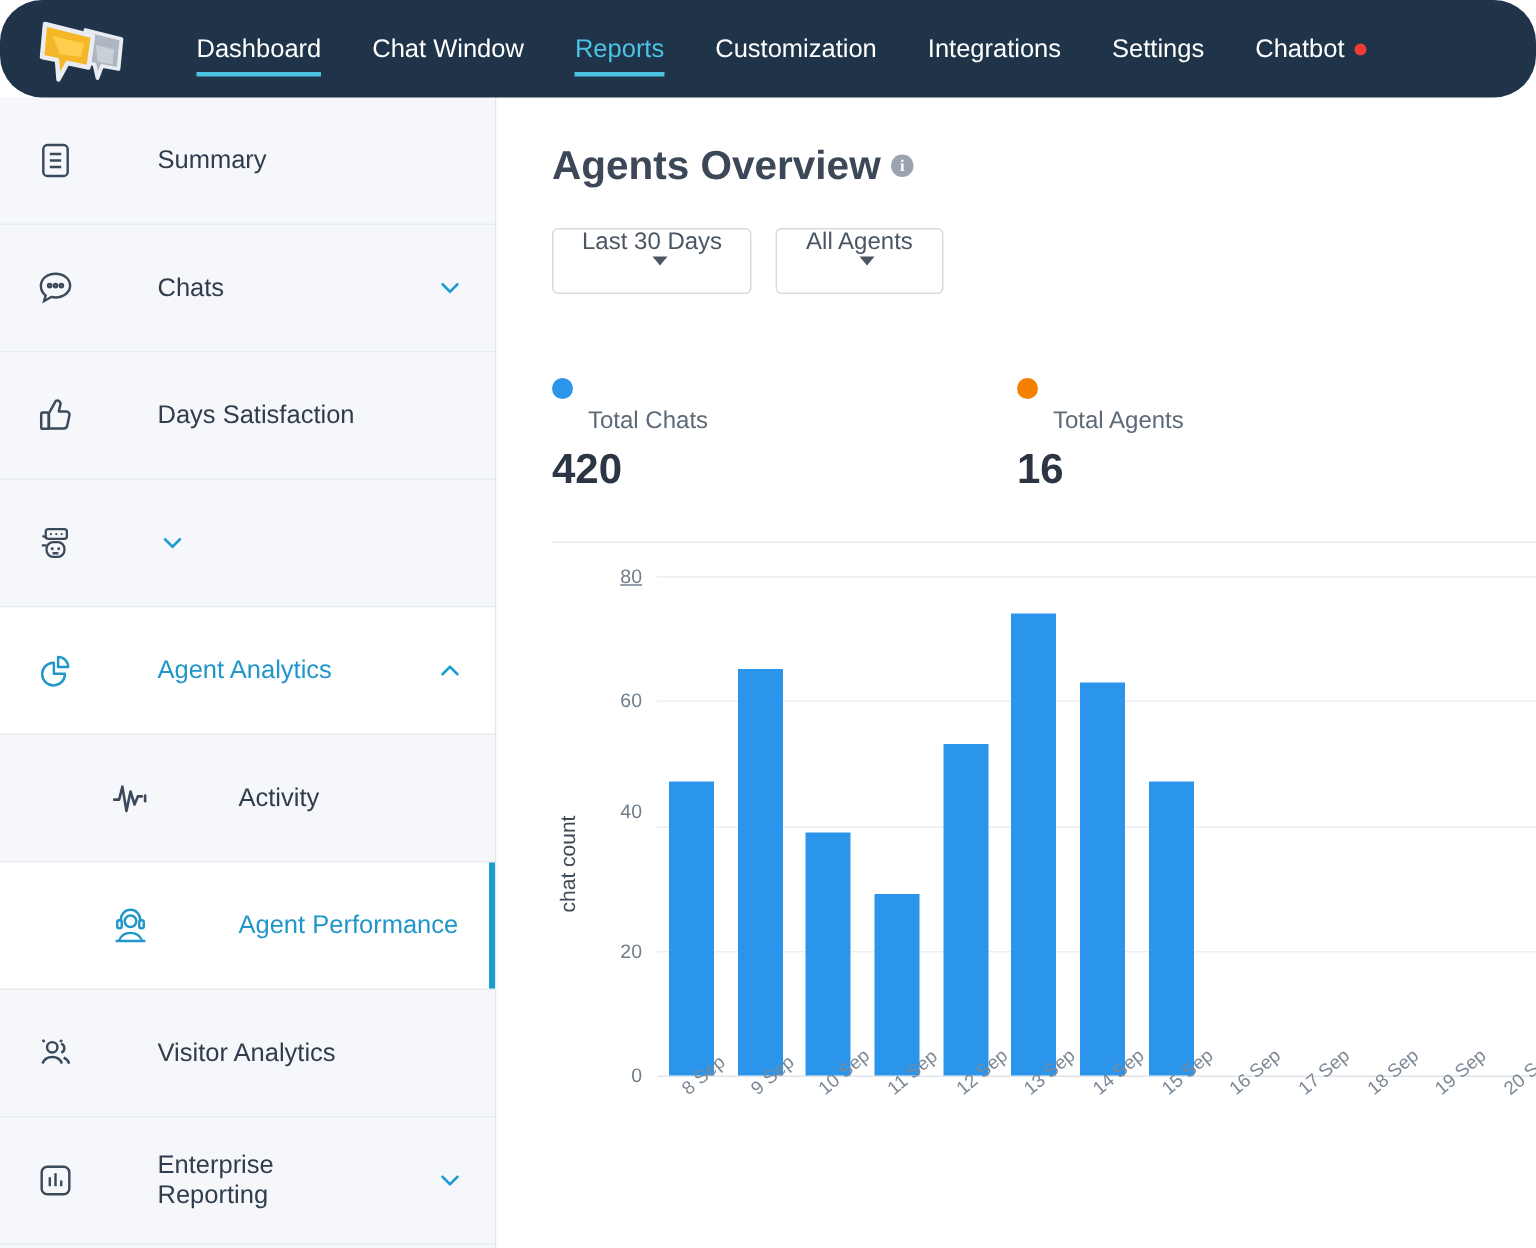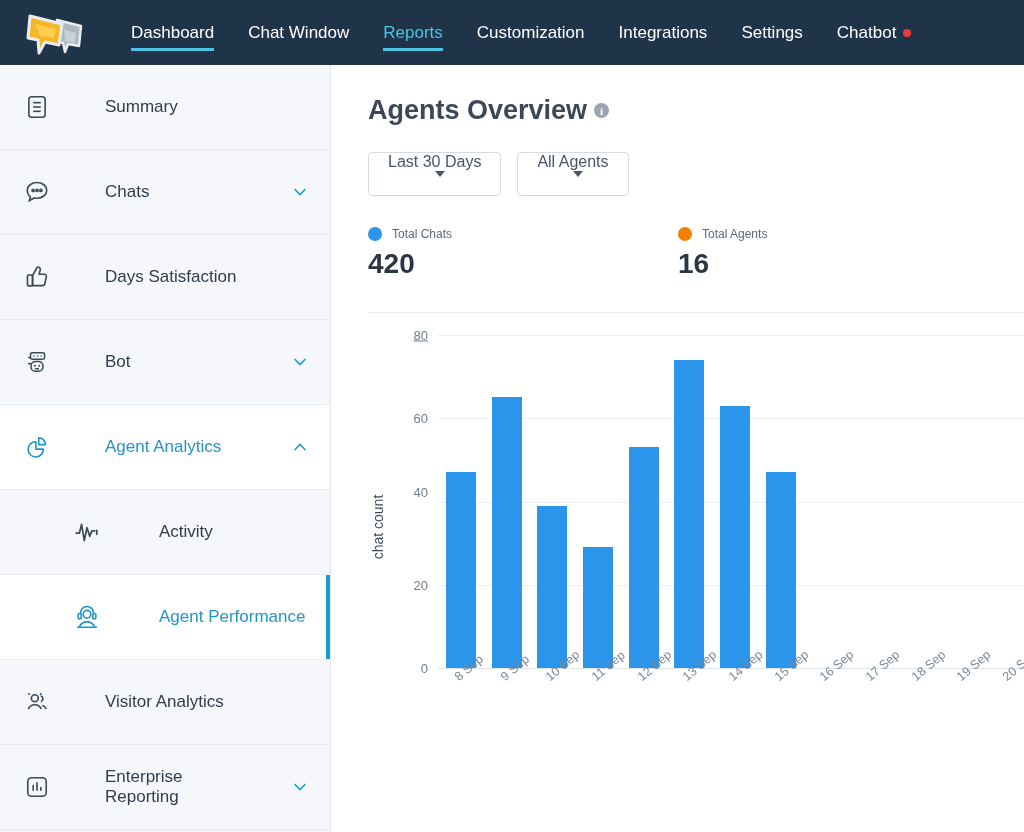--- a/index.html
+++ b/index.html
@@ -12,20 +12,21 @@
 
   
   .topnav {
     height: 65px;
     background: #1f3349;
     display: flex;
     align-items: center;
     padding-left: 24px;
     position: relative;
     z-index: 5;
+    border-radius: 28px;
   }
   .logo {
     width: 62px; height: 46px;
     position: relative;
     flex: 0 0 auto;
     margin-right: 28px;
   }
   .nav-items { display: flex; align-items: center; height: 100%; }
   .nav-item {
     color: #ffffff;
@@ -163,21 +164,21 @@
 
   .stats { display: flex; margin-top: 31px; }
   .stat { width: 310px; }
   .stat-head { display: flex; align-items: center; }
   .stat-dot {
     width: 14px; height: 14px;
     border-radius: 50%;
     margin-right: 10px;
     flex: 0 0 14px;
   }
-  .stat-label { font-size: 12px; color: #5c6a78; }
+  .stat-label { font-size: 16px; color: #5c6a78; margin-top: 45px; }
   .stat-value {
     font-size: 28px;
     font-weight: bold;
     color: #2b3543;
     margin-top: 7px;
   }
   .divider {
     height: 1px;
     background: #e8ebef;
     margin: 32px 0 0 0;
@@ -338,21 +339,20 @@
             <circle cx="12.5" cy="6.5" r=".7" fill="currentColor" stroke="none"></circle>
             <circle cx="15.8" cy="6.5" r=".7" fill="currentColor" stroke="none"></circle>
           <rect x="6.5" y="11.5" width="11" height="9" rx="4"></rect>
           <circle cx="10" cy="15.5" r=".9" fill="currentColor" stroke="none"></circle>
             <circle cx="14" cy="15.5" r=".9" fill="currentColor" stroke="none"></circle>
           <path d="M10.2 18.3h3.6"></path>
             <path d="M4 7.5 6 8.6"></path>
             <path d="M3.6 13.5h2.9"></path>
         </svg>
       </span>
-      <span class="side-label">Bot</span>
       <span class="chev">
         <svg viewBox="0 0 24 24" width="20" height="20" fill="none" stroke="currentColor" stroke-width="2" stroke-linecap="round">
             <polyline points="6 9 12 15 18 9"></polyline>
           </svg>
       </span>
     </div>
 
     <div class="side-item white accent">
       <span class="side-icon">
         <svg viewBox="0 0 24 24" width="26" height="26" fill="none" stroke="currentColor" stroke-width="1.5" stroke-linejoin="round">

